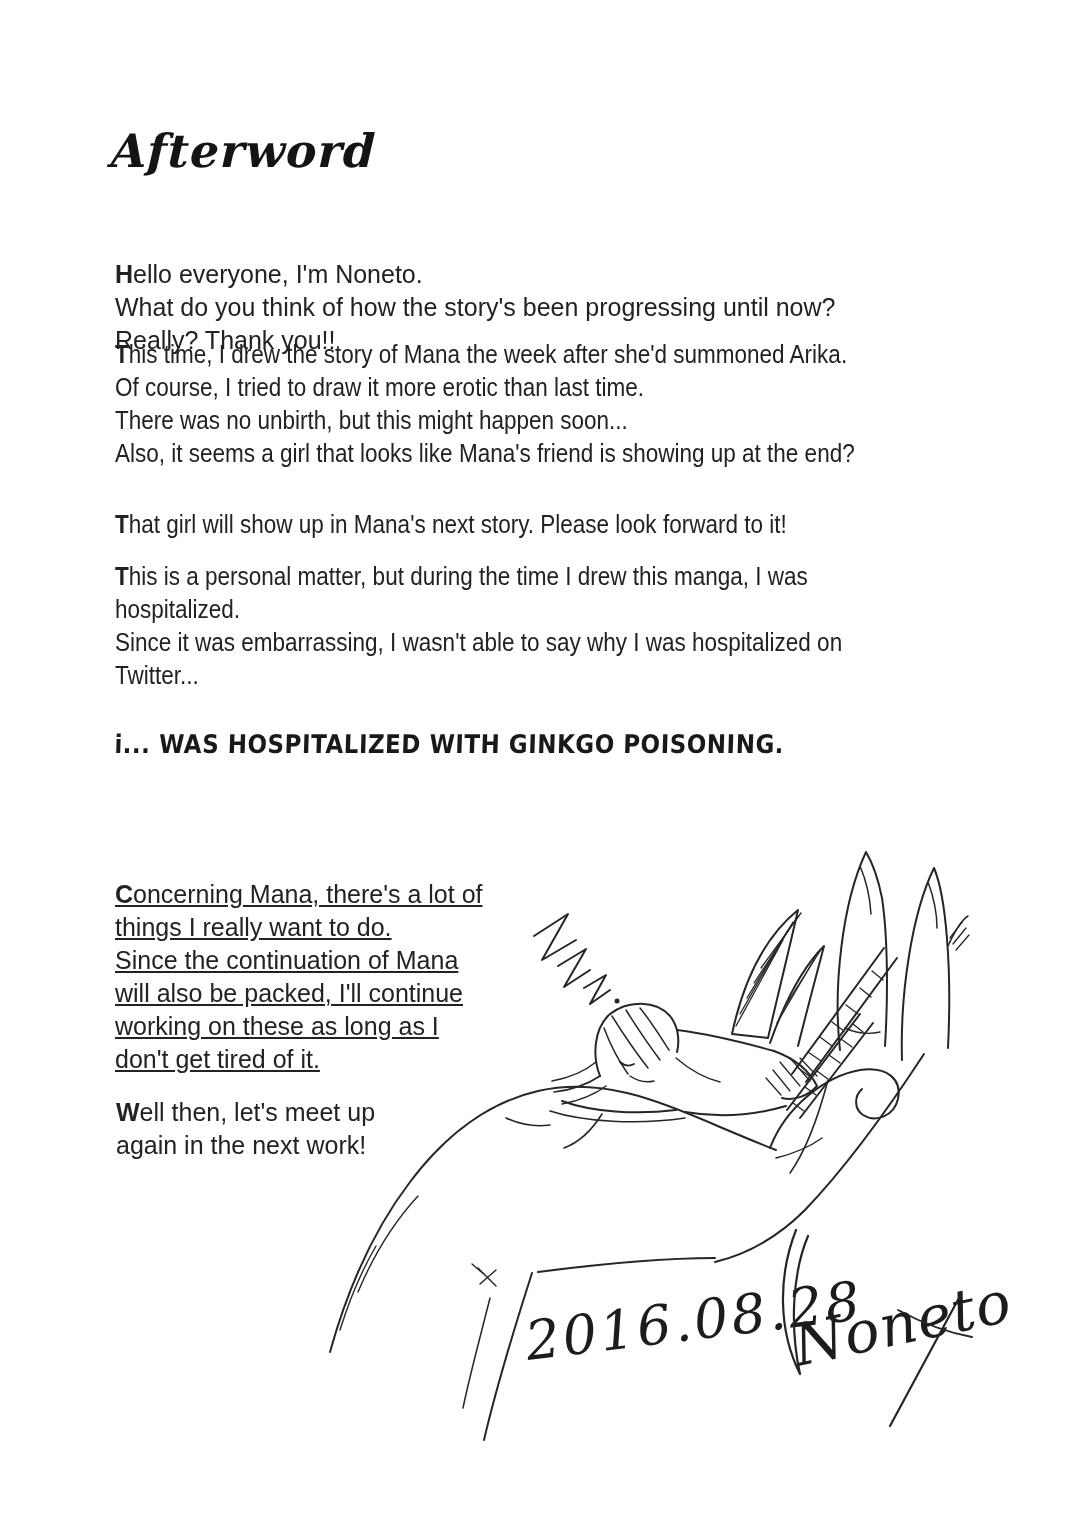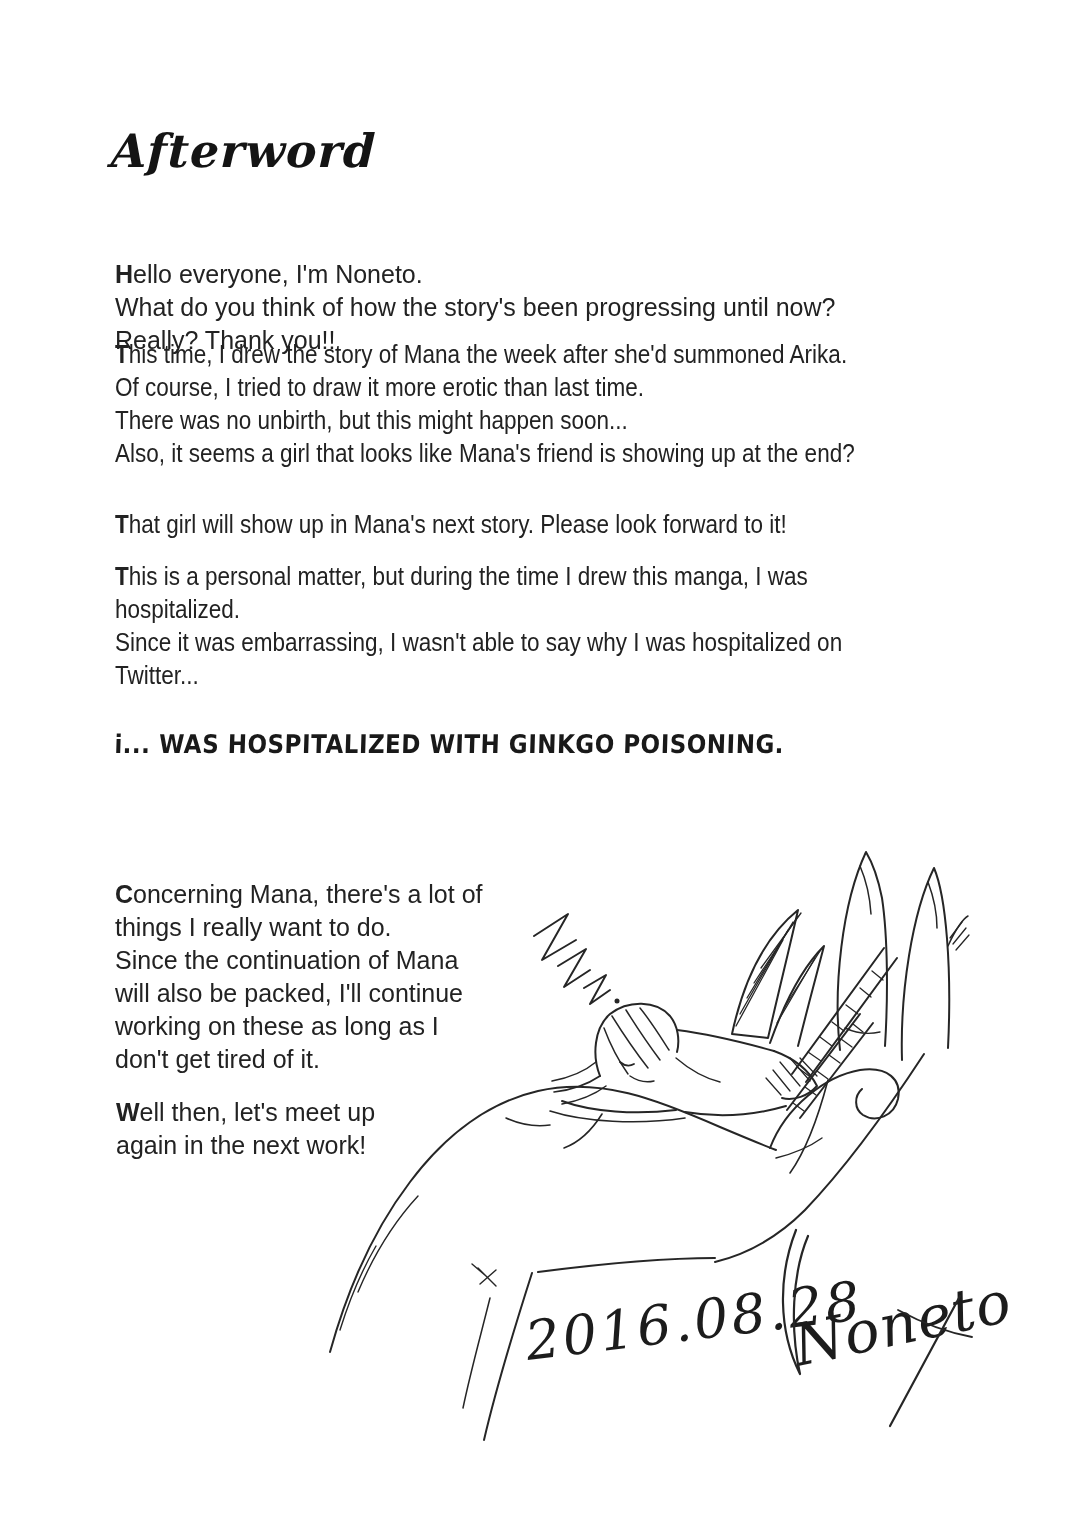--- a/index.html
+++ b/index.html
@@ -23,21 +23,21 @@
     font-weight:700;font-size:23px;letter-spacing:0.5px;color:#191919;
     transform:scaleY(1.12) skewX(-2deg);transform-origin:0 0;
     font-family:"DejaVu Sans",sans-serif;
   }
   .p-greeting{left:115px;top:222px;margin-top:36px;}
   .p-story{left:115px;top:338px;}
   .p-next{left:115px;top:508px;}
   .p-personal{left:115px;top:560px;}
   .p-reveal{left:115px;top:726px;}
   .p-apology{left:115px;top:785px;}
-  .p-plans{left:115px;top:878px;width:420px;}
+  .p-plans{left:115px;top:878px;width:420px;text-decoration:underline;}
   .p-farewell{left:116px;top:1096px;width:360px;}
   .sketch{position:absolute;left:300px;top:818px;}
   .sketch path,.sketch line,.sketch circle{vector-effect:non-scaling-stroke;}
   .hand-script{
     font-family:"DejaVu Serif",serif;font-style:italic;fill:#1c1c1c;
   }
 </style>
 </head>
 <body>
 

